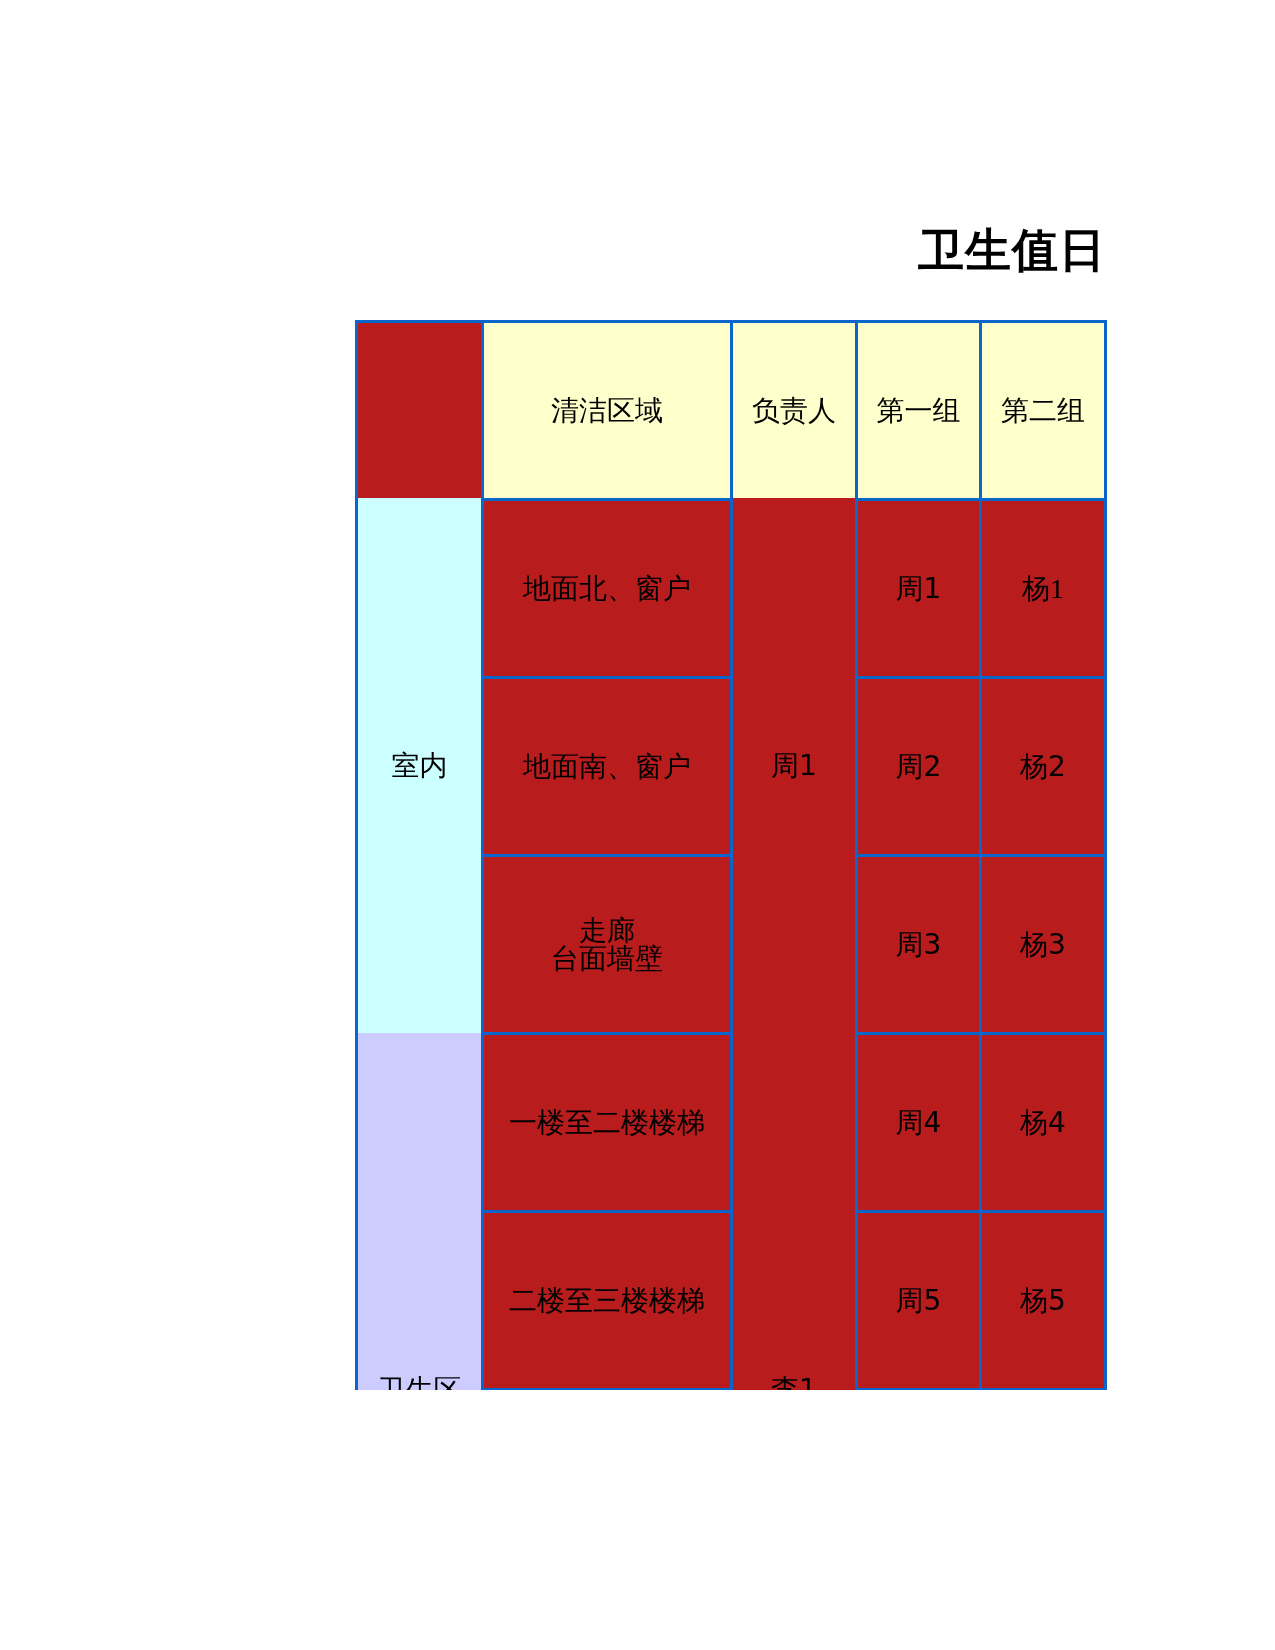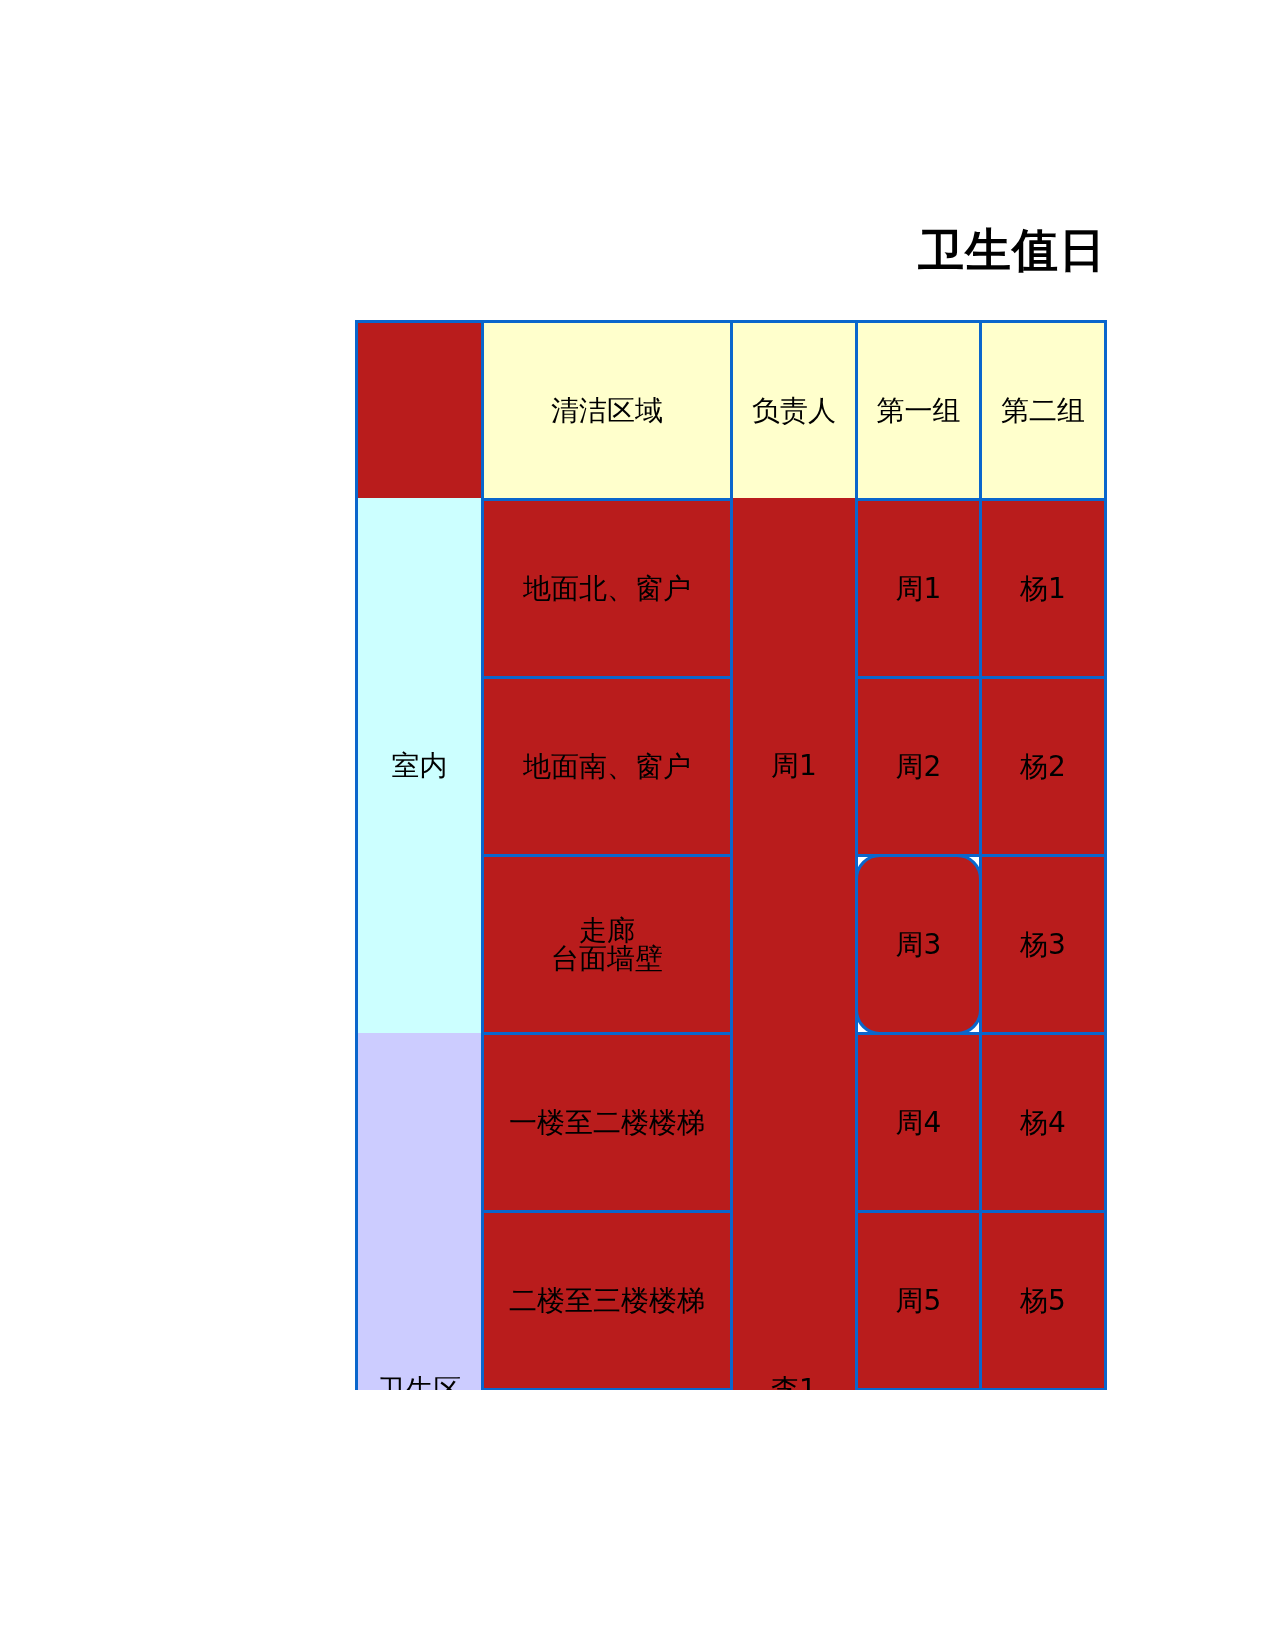--- a/index.html
+++ b/index.html
@@ -31,29 +31,29 @@
   <div class="cell b hdr" style="left:627px;top:2px;width:128px;height:181px;font-family:Liberation Serif, serif;">第二组</div>
 
   <div class="cell cyan" style="left:3px;top:180px;width:129px;height:535px;border-left:3px solid #0a66cc;border-right:3px solid #4d7c0f;">室内</div>
   <div class="cell purple" style="left:3px;top:715px;width:129px;height:714px;border-left:3px solid #0a66cc;border-right:3px solid #0a66cc;">卫生区</div>
 
   <div class="cell white" style="left:378px;top:180px;width:128px;height:535px;border-left:3px solid #0a66cc;border-right:3px solid #0a66cc;">周1</div>
   <div class="cell white" style="left:378px;top:715px;width:128px;height:714px;border-left:3px solid #0a66cc;border-right:3px solid #0a66cc;">李1</div>
 
   <div class="cell b white" style="left:129px;top:180px;width:252px;height:181px;">地面北、窗户</div>
   <div class="cell b white" style="left:503px;top:180px;width:127px;height:181px;">周1</div>
-  <div class="cell b white" style="left:627px;top:180px;width:128px;height:181px;">杨1</div>
+  <div class="cell b white" style="left:627px;top:180px;width:128px;height:181px;font-family:Liberation Serif, serif;">杨1</div>
 
   <div class="cell b white" style="left:129px;top:358px;width:252px;height:181px;">地面南、窗户</div>
   <div class="cell b white" style="left:503px;top:358px;width:127px;height:181px;">周2</div>
   <div class="cell b white" style="left:627px;top:358px;width:128px;height:181px;">杨2</div>
 
   <div class="cell b white ml" style="left:129px;top:536px;width:252px;height:181px;">走廊
 台面墙壁</div>
-  <div class="cell b white" style="left:503px;top:536px;width:127px;height:181px;border-radius:25px;">周3</div>
+  <div class="cell b white" style="left:503px;top:536px;width:127px;height:181px;">周3</div>
   <div class="cell b white" style="left:627px;top:536px;width:128px;height:181px;">杨3</div>
 
   <div class="cell b white" style="left:129px;top:714px;width:252px;height:181px;">一楼至二楼楼梯</div>
   <div class="cell b white" style="left:503px;top:714px;width:127px;height:181px;">周4</div>
   <div class="cell b white" style="left:627px;top:714px;width:128px;height:181px;">杨4</div>
 
   <div class="cell b white" style="left:129px;top:892px;width:252px;height:181px;">二楼至三楼楼梯</div>
   <div class="cell b white" style="left:503px;top:892px;width:127px;height:181px;">周5</div>
   <div class="cell b white" style="left:627px;top:892px;width:128px;height:181px;">杨5</div>
 </div>

